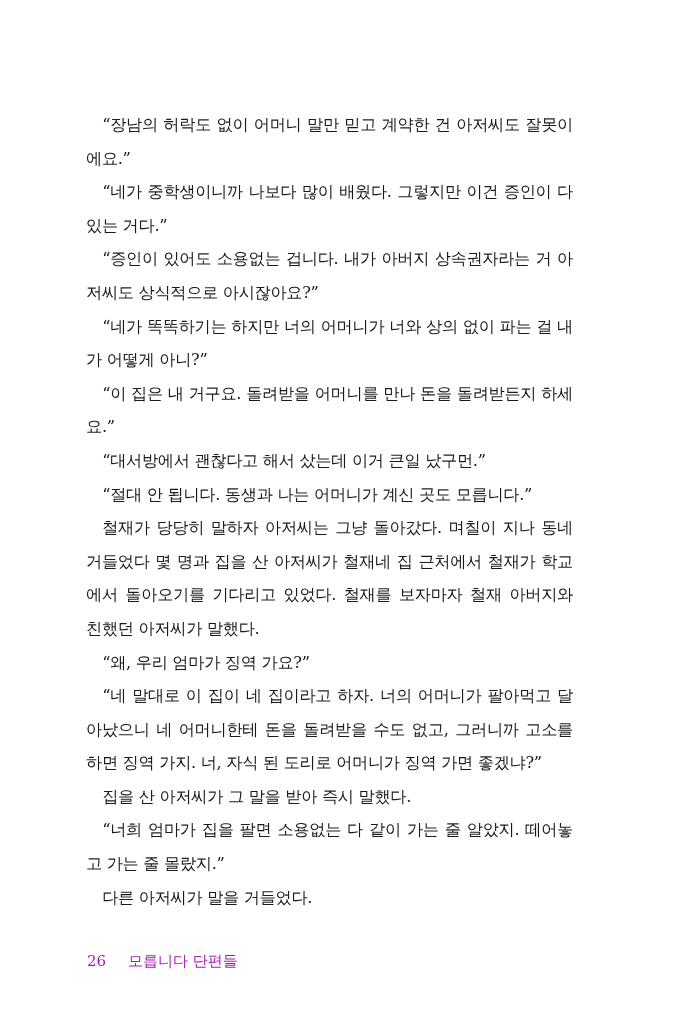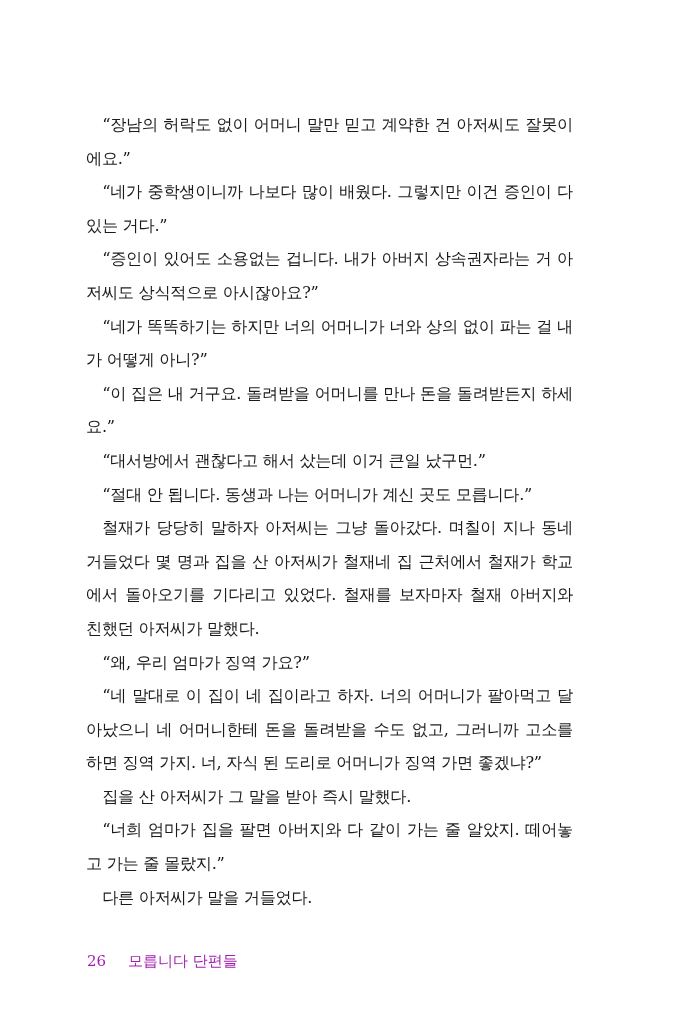--- a/index.html
+++ b/index.html
@@ -32,21 +32,21 @@
     <p class="para">“네가 중학생이니까 나보다 많이 배웠다. 그렇지만 이건 증인이 다 있는 거다.”</p>
     <p class="para">“증인이 있어도 소용없는 겁니다. 내가 아버지 상속권자라는 거 아저씨도 상식적으로 아시잖아요?”</p>
     <p class="para">“네가 똑똑하기는 하지만 너의 어머니가 너와 상의 없이 파는 걸 내가 어떻게 아니?”</p>
     <p class="para">“이 집은 내 거구요. 돌려받을 어머니를 만나 돈을 돌려받든지 하세요.”</p>
     <p class="para">“대서방에서 괜찮다고 해서 샀는데 이거 큰일 났구먼.”</p>
     <p class="para">“절대 안 됩니다. 동생과 나는 어머니가 계신 곳도 모릅니다.”</p>
     <p class="para">철재가 당당히 말하자 아저씨는 그냥 돌아갔다. 며칠이 지나 동네 거들었다 몇 명과 집을 산 아저씨가 철재네 집 근처에서 철재가 학교에서 돌아오기를 기다리고 있었다. 철재를 보자마자 철재 아버지와 친했던 아저씨가 말했다.</p>
     <p class="para">“왜, 우리 엄마가 징역 가요?”</p>
     <p class="para">“네 말대로 이 집이 네 집이라고 하자. 너의 어머니가 팔아먹고 달아났으니 네 어머니한테 돈을 돌려받을 수도 없고, 그러니까 고소를 하면 징역 가지. 너, 자식 된 도리로 어머니가 징역 가면 좋겠냐?”</p>
     <p class="para">집을 산 아저씨가 그 말을 받아 즉시 말했다.</p>
-    <p class="para">“너희 엄마가 집을 팔면 아버지와 다 같이 가는 줄 알았지. 떼어놓고 가는 줄 몰랐지.”</p>
+    <p class="para">“너희 엄마가 집을 팔면 소용없는 다 같이 가는 줄 알았지. 떼어놓고 가는 줄 몰랐지.”</p>
     <p class="para">다른 아저씨가 말을 거들었다.</p>
   </div>
 
   <div class="footer">
     <span>26</span>
     <span>모릅니다 단편들</span>
   </div>
 </div>
 
 </body></html>

